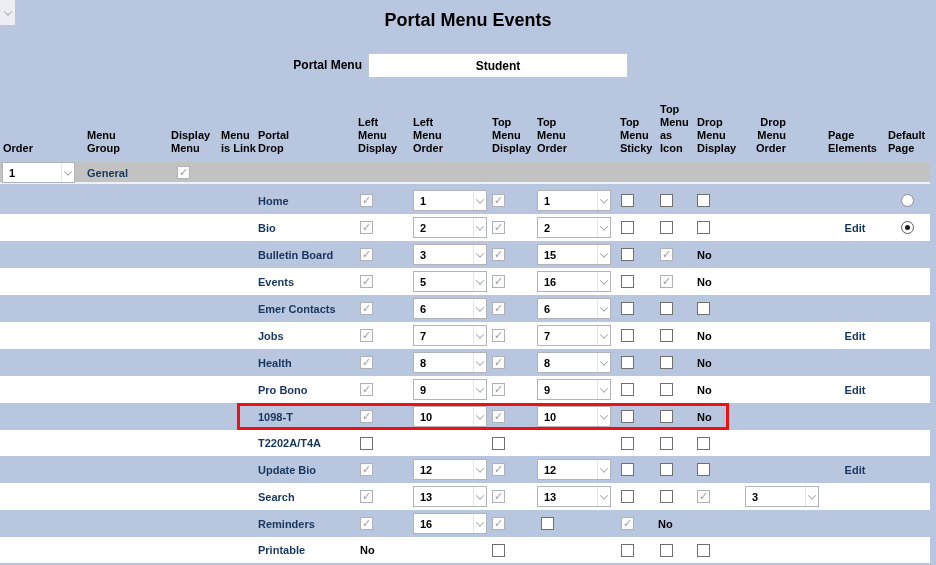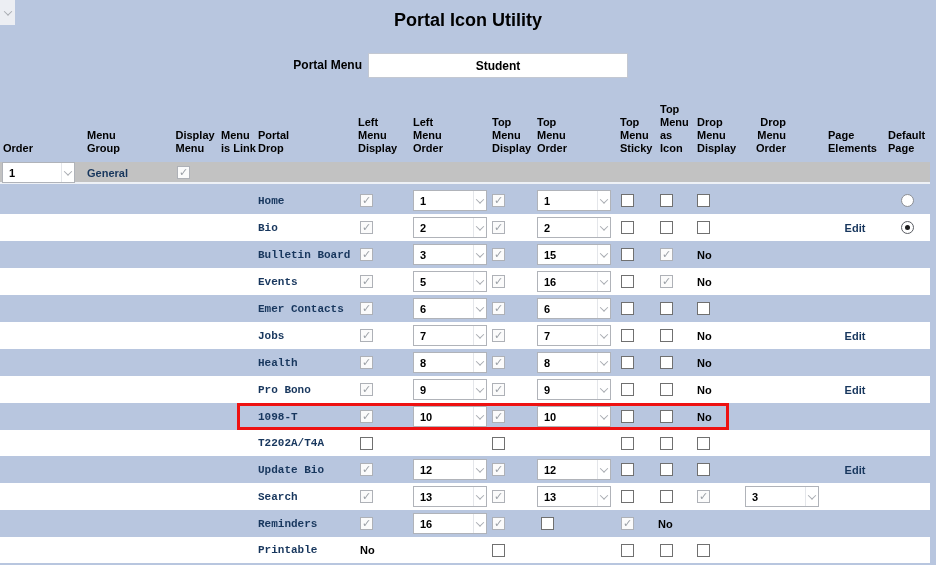--- a/index.html
+++ b/index.html
@@ -24,36 +24,36 @@
                background:#fff; border:1px solid #c3c8d2; display:flex;
                align-items:center; justify-content:center; font-size:12px; cursor:default; }
   .pm-chev { position:absolute; top:53px; left:631px; width:15px; height:25px;
              background:#eceef3; display:flex; align-items:center; justify-content:center; }
 
   .grid { display:grid; grid-template-columns:84px 86px 50px 37px 100px 52px 78px 48px 80px 39px 39px 47px 85px 60px 45px; width:930px; }
 
   .thead { position:absolute; top:96px; left:0; height:62px; }
   .thead .hc { display:flex; align-items:flex-end; padding-bottom:3px; line-height:13px; }
   .thead .hc span { max-width:40px; }
-  .hc1{padding-left:3px;} .hc2{padding-left:3px;} .hc3{padding-left:1px;justify-content:center;} .hc4{padding-left:1px;}
+  .hc1{padding-left:3px;} .hc2{padding-left:3px;} .hc3{padding-left:1px;} .hc4{padding-left:1px;}
   .hc5{padding-left:1px;} .hc6{padding-left:1px;} .hc7{padding-left:4px;} .hc8{padding-left:5px;}
   .hc9{padding-left:2px;} .hc10{padding-left:5px;} .hc11{padding-left:6px;} .hc12{padding-left:4px;}
   .hc13{padding-left:6px;text-align:right;} .hc14{padding-left:3px;} .hc15{padding-left:3px;}
 
   .group-row { position:absolute; top:162px; left:0; height:22px; background:#c2c2c2;
                border-bottom:2px solid #eef1f6; }
   .group-row .gc { display:flex; align-items:center; }
 
   .rows { position:absolute; top:187px; left:0; width:930px; }
   .row { position:relative; height:27px; }
   .row.short { height:26px; }
   .row.blue { background:#b8c6df; }
   .row.white { background:#ffffff; }
   .row .c { display:flex; align-items:center; }
-  .c5{padding-left:1px;font-family:Liberation Mono, monospace;} .c6{padding-left:3px;} .c7{padding-left:4px;} .c8{padding-left:5px;}
+  .c5{padding-left:1px;} .c6{padding-left:3px;} .c7{padding-left:4px;} .c8{padding-left:5px;}
   .c9{padding-left:2px;} .c10{padding-left:6px;} .c11{padding-left:6px;} .c12{padding-left:4px;}
   .c13{padding-left:5px;} .c14{justify-content:center;} .c15{justify-content:center;}
 
   .pagename { color:#17365d; cursor:pointer; }
   .glabel   { color:#17365d; }
   .edit { color:#17365d; cursor:pointer; }
   .no { color:#000; }
 
   .cb { width:13px; height:13px; background:#fff; border:1px solid #707070;
         display:inline-flex; align-items:center; justify-content:center; cursor:pointer; }
@@ -76,21 +76,21 @@
   .radio.on::after { content:''; width:5px; height:5px; border-radius:50%; background:#1c1c1c; }
 
   .hl { position:absolute; top:0; left:237px; width:492px; height:27px;
         border:3px solid #ee1111; pointer-events:none; }
 </style>
 </head>
 <body>
 
 <div class="page">
 
-  <div class="title">Portal Icon Utility</div>
+  <div class="title">Portal Menu Events</div>
 
   <div class="pm-label">Portal Menu</div>
   <div class="pm-select">
     <span>Student</span>
   </div>
   <div class="pm-chev">
       <span class="chevmark"></span>
     </div>
 
   <div class="thead grid">

